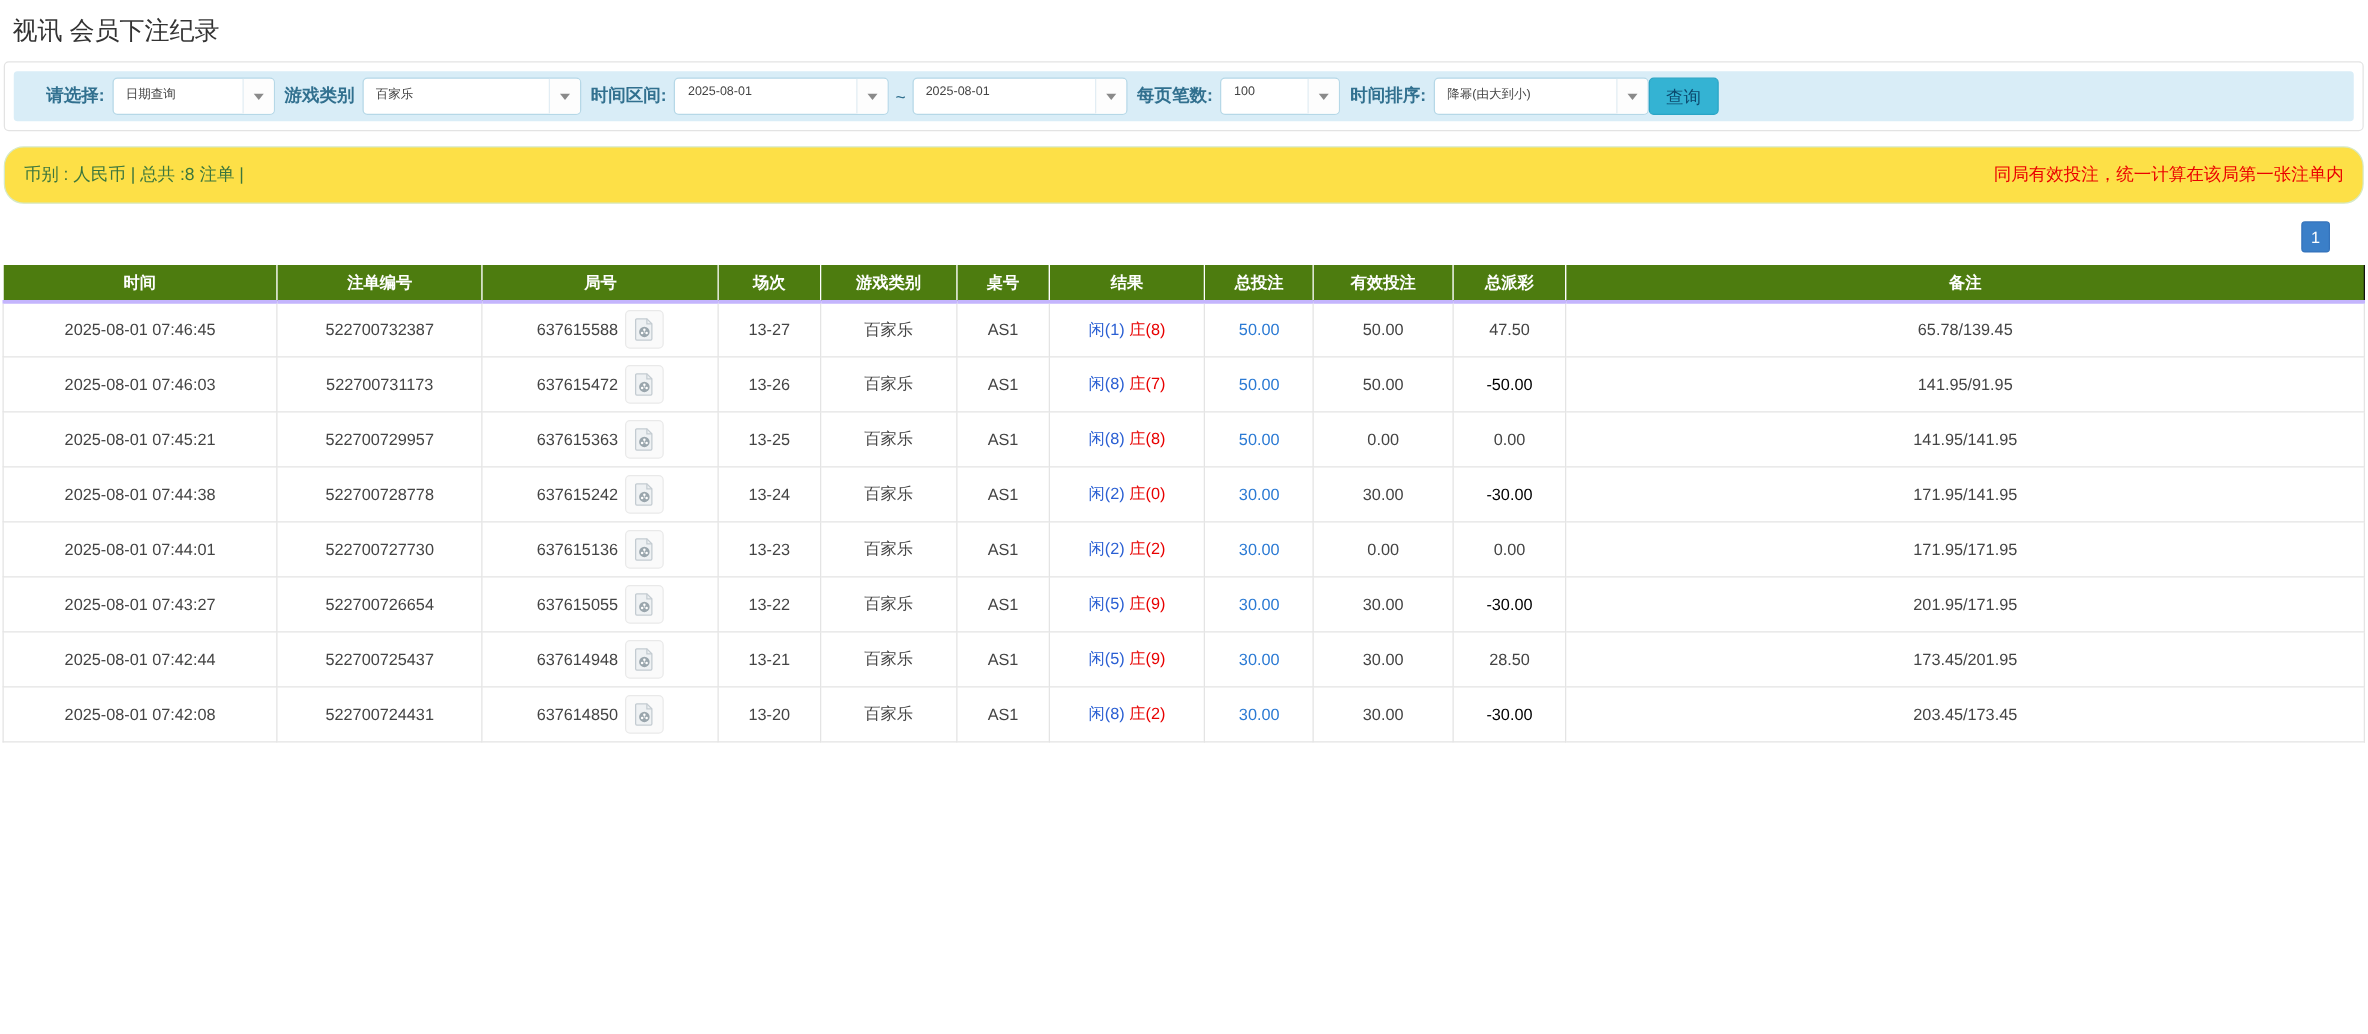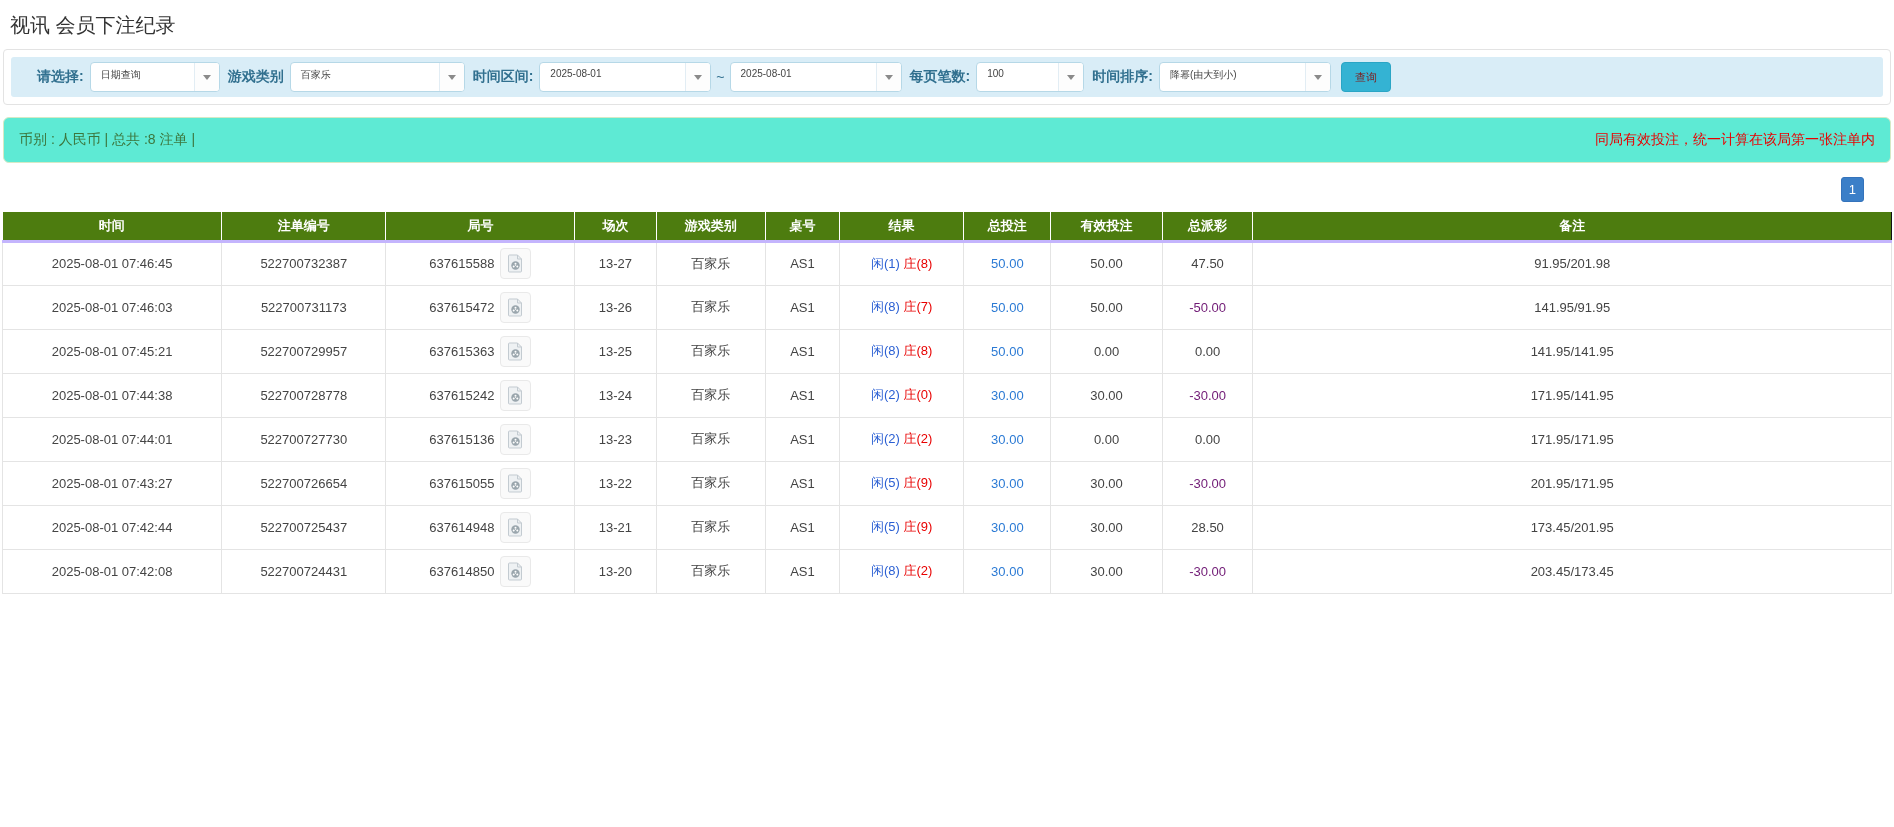--- a/index.html
+++ b/index.html
@@ -13,41 +13,41 @@
 
   
   .filter-panel { margin:0 3px; border:1px solid #e3e3e3; border-radius:4px; padding:7px; background:#fff; }
   .filter-bar { background:#d9edf7; border-radius:3px; padding:5px 8px; display:flex; align-items:center; }
   .f-label { color:#31708f; font-weight:bold; font-size:14px; white-space:nowrap; margin:0 6px 0 8px; }
   .f-label:first-child { margin-left:18px; }
   .combo { display:inline-flex; align-items:stretch; height:30px; background:#fff; border:1px solid #b6d8e7; border-radius:4px; overflow:hidden; cursor:pointer; }
   .combo .val { padding:5px 10px 0 10px; font-size:10px; color:#444; flex:1; white-space:nowrap; }
   .combo .caret { width:25px; display:flex; align-items:center; justify-content:center; border-left:1px solid #e2edf4; background:#fdfdfd; }
   .combo .caret i { width:0; height:0; border-left:4px solid transparent; border-right:4px solid transparent; border-top:5px solid #8a8a8a; }
-  .w130{width:130px}.w175{width:175px}.w152{width:172px}.w100{width:108px}
+  .w130{width:130px}.w175{width:175px}.w152{width:172px}.w100{width:96px}
   .tilde { color:#31708f; font-size:14px; margin:0 5px; }
-  .btn-search { margin-left:10px; background:#34b3d3; border:1px solid #2aa5c5; color:#7f1d1d; font-size:11px; padding:5px 13px; border-radius:4px; cursor:pointer; line-height:18px; }
+  .btn-search { background:#34b3d3; border:1px solid #2aa5c5; color:#0c4a6e; font-size:14px; padding:5px 13px; border-radius:4px; cursor:pointer; line-height:18px; }
 
   
-  .summary-bar { margin:12px 3px 0 3px; background:#5eead4; border:1px solid #d6e9c6; border-radius:6px; padding:13px 15px; display:flex; justify-content:space-between; align-items:center; font-size:14px; }
+  .summary-bar { margin:12px 3px 0 3px; background:#fde047; border:1px solid #d6e9c6; border-radius:16px; padding:13px 15px; display:flex; justify-content:space-between; align-items:center; font-size:14px; }
   .summary-left { color:#3c763d; }
   .summary-note { color:#ea0000; }
 
   
   .pagination { display:flex; justify-content:flex-end; margin:14px 30px 10px 0; }
   .page-btn { min-width:22px; height:25px; background:#3b7fc8; border:1px solid #3473bb; color:#fff; font-size:13px; border-radius:3px; padding:0 7px; cursor:pointer; }
 
   
   .grid-wrap { margin:0 2px; }
   table { width:100%; border-collapse:collapse; table-layout:fixed; text-align:center; font-size:13px; }
   thead th { background:#4d7c0f; color:#fff; font-weight:bold; height:29px; border-right:1px solid #fff; border-bottom:3px solid #c4b5fd; }
   thead th:last-child { border-right:1px solid #121212; }
   tbody td { background:#fff; border:1px solid #e4e4e4; height:44px; color:#444; }
   tfoot td { background:#9e9e9e; color:#fff; border:2px solid #fff; height:30px; }
-  .red { color:#701a75; }
+  .red { color:#000000; }
   .bet-link { color:#2b7ad4; text-decoration:none; cursor:pointer; }
   .res-player { color:#2a5fd3; }
   .res-banker { color:#e80000; }
   .round-inner { display:inline-flex; align-items:center; }
   .video-btn { margin-left:6px; background:#fafafa; border:1px solid #e9e9e9; border-radius:4px; padding:5px 6px; display:inline-flex; align-items:center; cursor:pointer; }
 </style>
 </head>
 <body>
 
 <h1 class="page-title">视讯 会员下注纪录</h1>
@@ -162,21 +162,21 @@
                 </svg>
               </button>
             </span></td>
           <td>13-27</td>
           <td>百家乐</td>
           <td>AS1</td>
           <td><span class="res-player">闲(1)</span> <span class="res-banker">庄(8)</span></td>
           <td><a class="bet-link">50.00</a></td>
           <td>50.00</td>
           <td>47.50</td>
-          <td>91.95/201.98</td>
+          <td>65.78/139.45</td>
         </tr>
         <tr>
           <td>2025-08-01 07:46:03</td>
           <td>522700731173</td>
           <td><span class="round-inner">
               <span>637615472</span>
               <button class="video-btn">
                 <svg width="17" height="19" viewBox="0 0 17 19" aria-hidden="true">
                   <path d="M2.5 1h8l4 4v12a1 1 0 0 1-1 1h-11a1 1 0 0 1-1-1V2a1 1 0 0 1 1-1z" fill="#eef1f3" stroke="#c3cbd1"></path>
                   <path d="M10.5 1v4h4" fill="none" stroke="#c3cbd1"></path>

